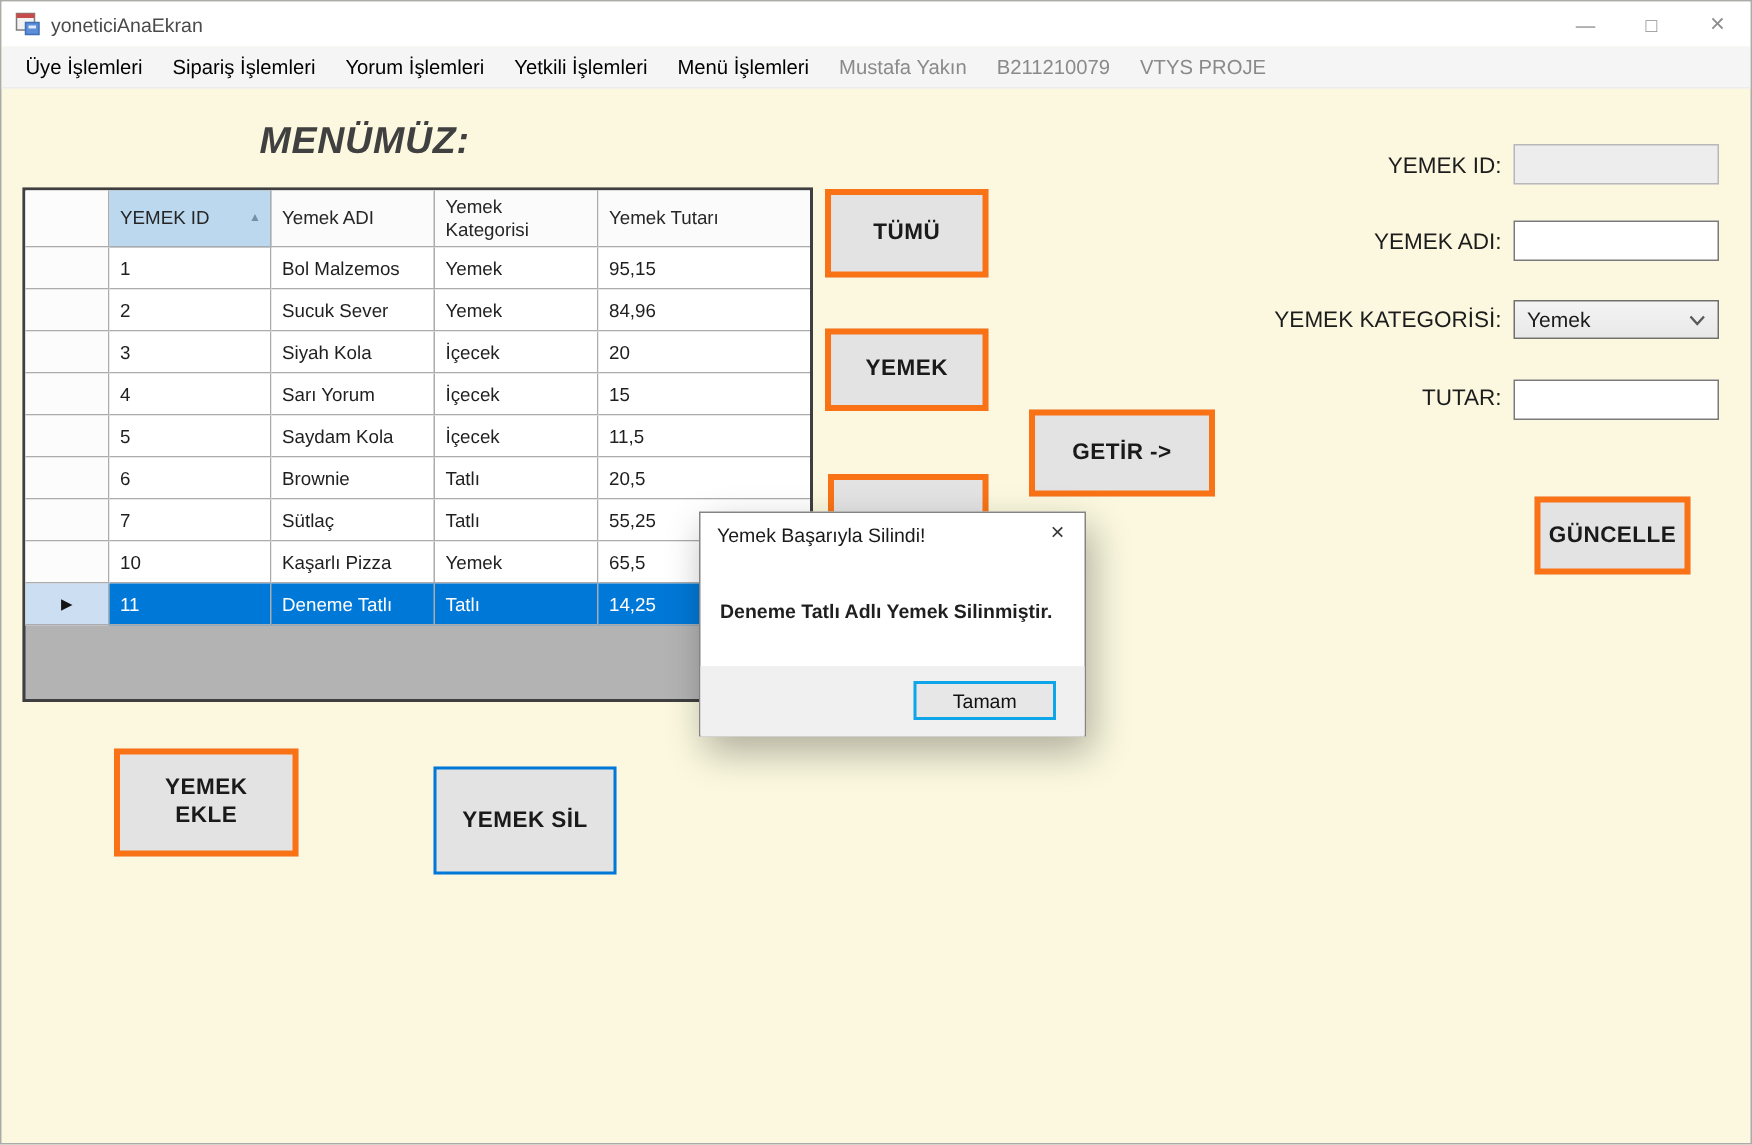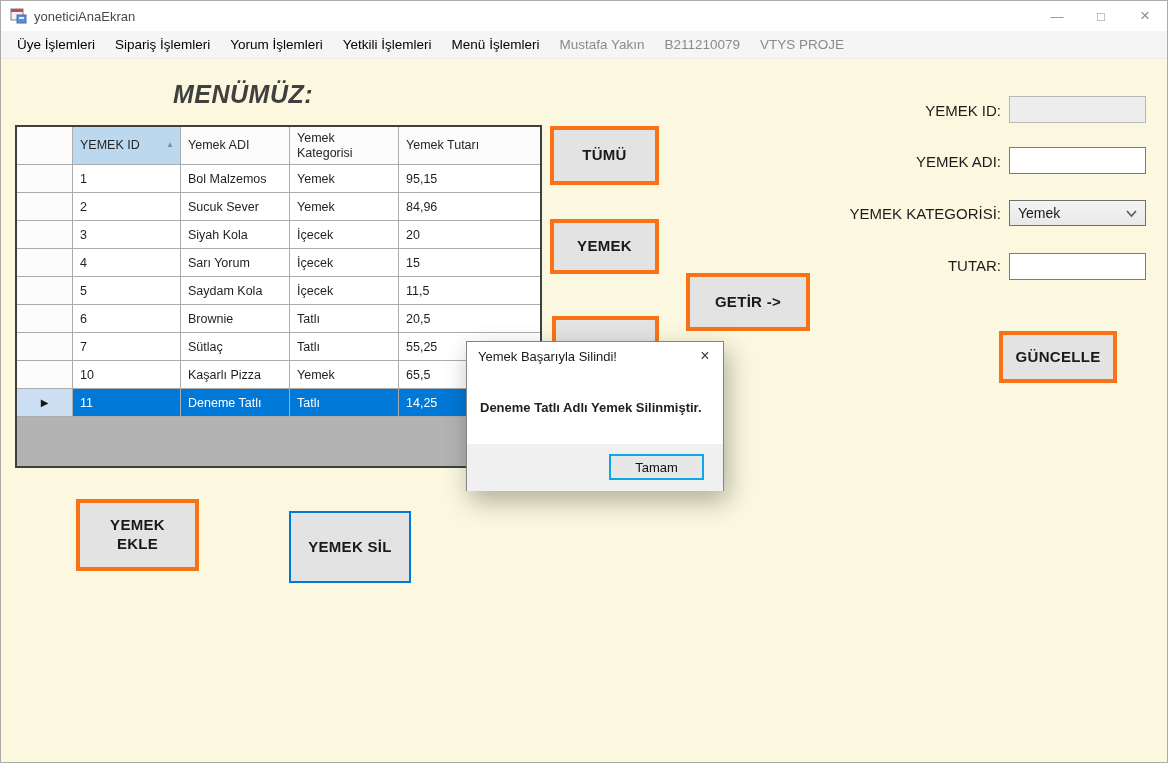--- a/index.html
+++ b/index.html
@@ -58,21 +58,21 @@
   .btn {
     position:absolute; background:#E3E3E3; border:4px solid #f97316;
     font-family:"Liberation Sans", sans-serif; font-size:15px; font-weight:bold; color:#1A1A1A;
     display:flex; align-items:center; justify-content:center; text-align:center;
     line-height:1.25; cursor:default; letter-spacing:0.3px;
   }
   #btn-tumu     { left:549px; top:125px; width:109px; height:59px; }
   #btn-yemek    { left:549px; top:218px; width:109px; height:55px; }
   #btn-covered  { left:551px; top:315px; width:107px; height:55px; }
   #btn-getir    { left:685px; top:272px; width:124px; height:58px; }
-  #btn-guncelle { left:998px; top:330px; width:118px; height:52px; }
+  #btn-guncelle { left:1022px; top:330px; width:104px; height:52px; }
   #btn-ekle     { left:75px;  top:498px; width:123px; height:72px; flex-direction:column; }
   #btn-sil      { left:288px; top:498px; width:122px; height:72px; border:2px solid #0078D7;margin-top:12px; }
   
   .fld-label {
     position:absolute; left:760px; width:240px; text-align:right;
     font-size:15px; color:#1C1C1C;
   }
   #lbl-id  { top:101px; } #lbl-adi { top:152px; } #lbl-kat { top:204px; } #lbl-tutar { top:256px; }
   .textbox {
     position:absolute; left:1008px; width:137px; height:27px; border:1px solid #7A7A7A;

